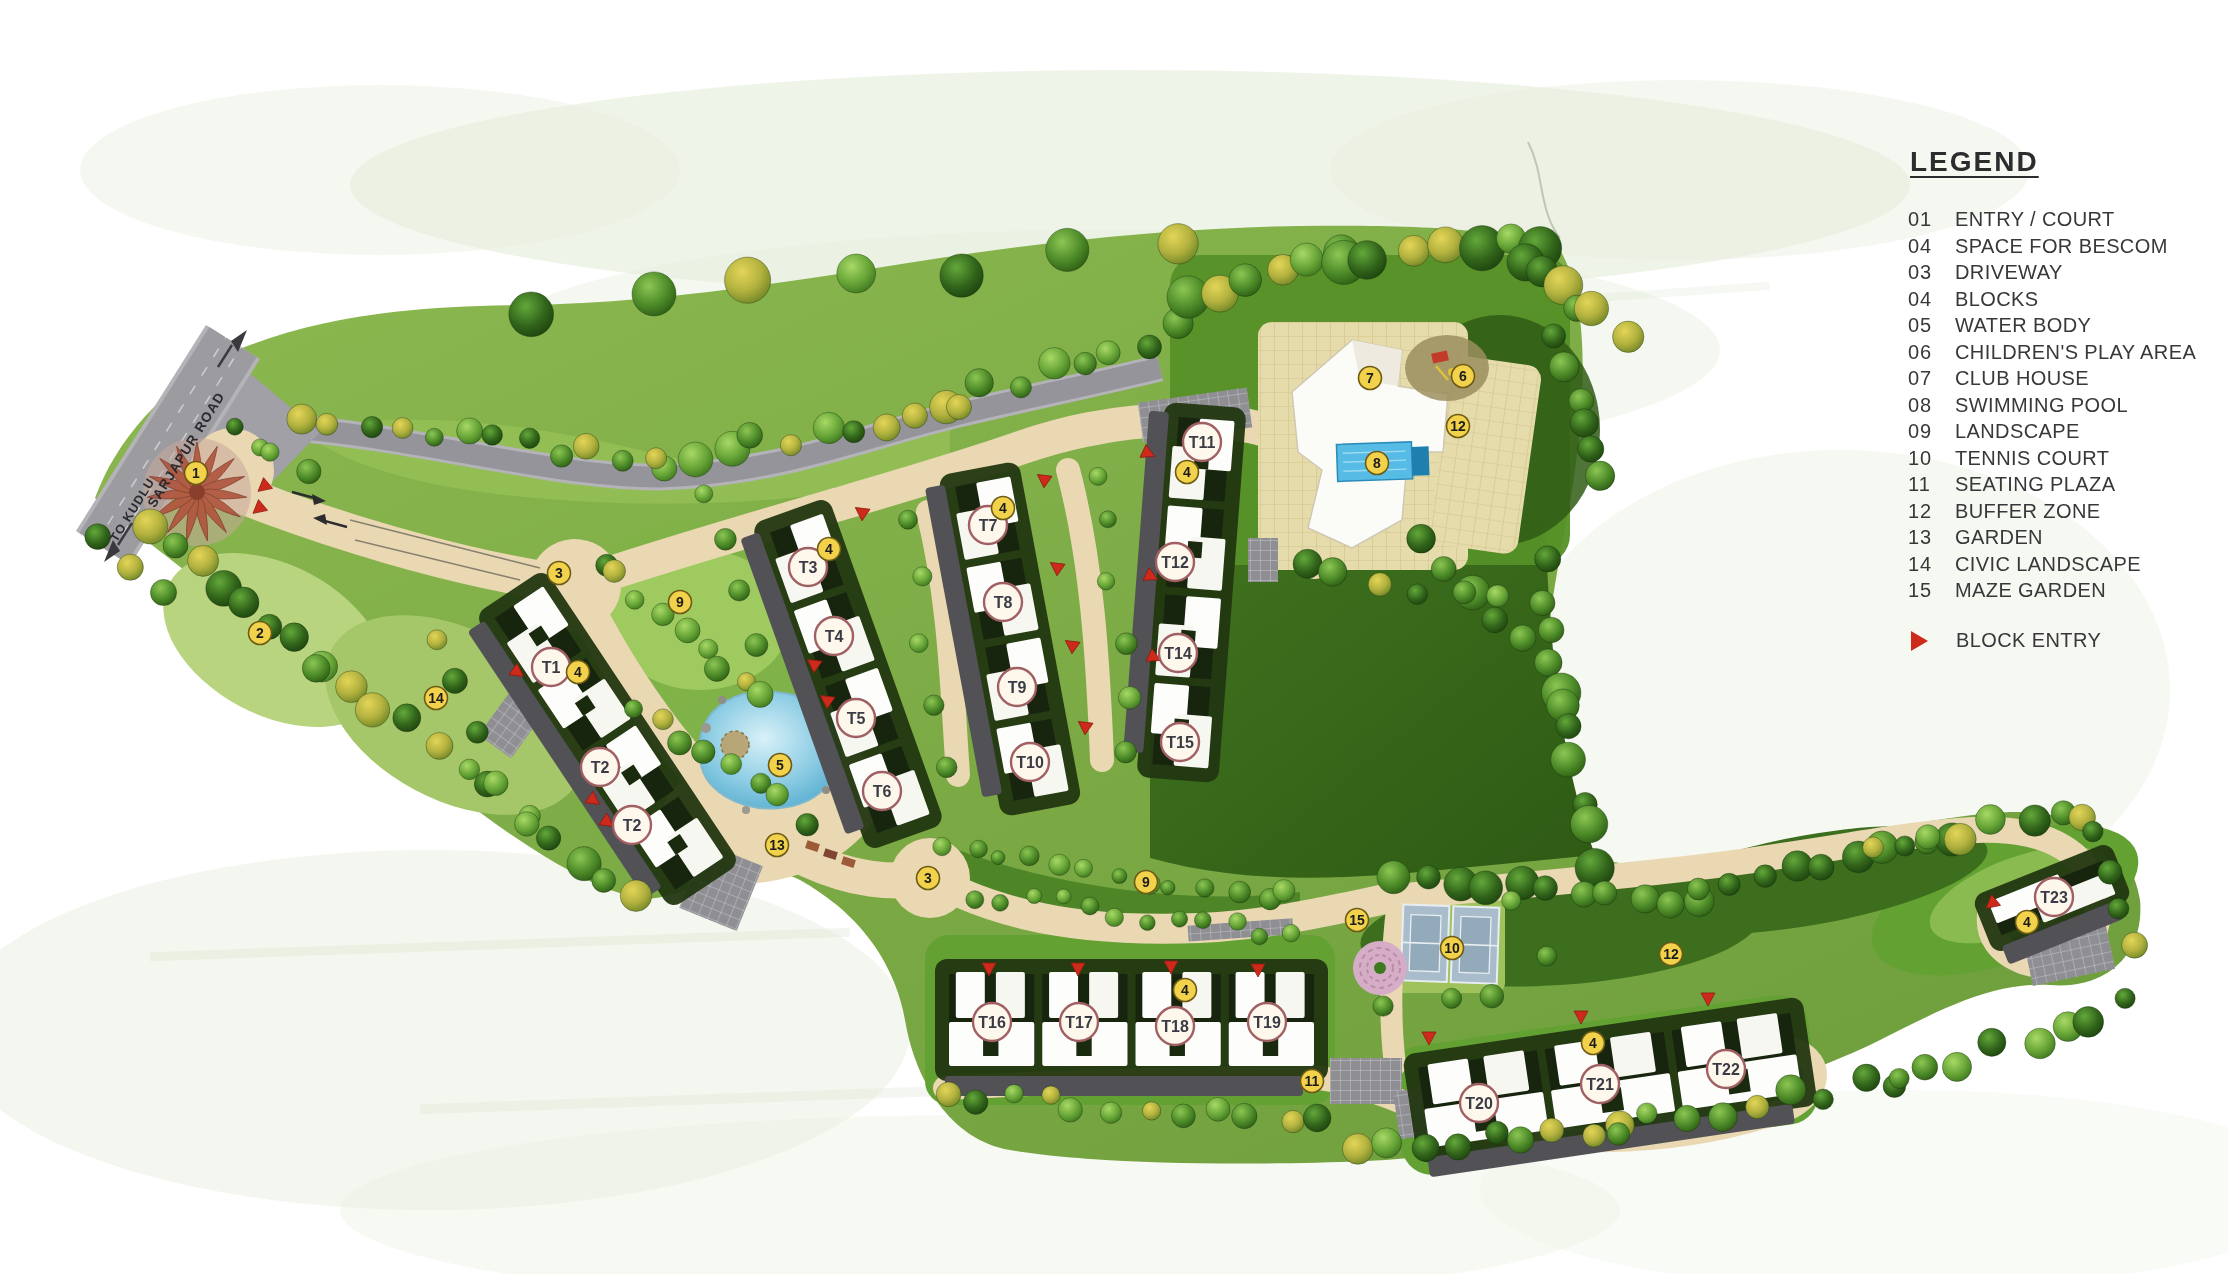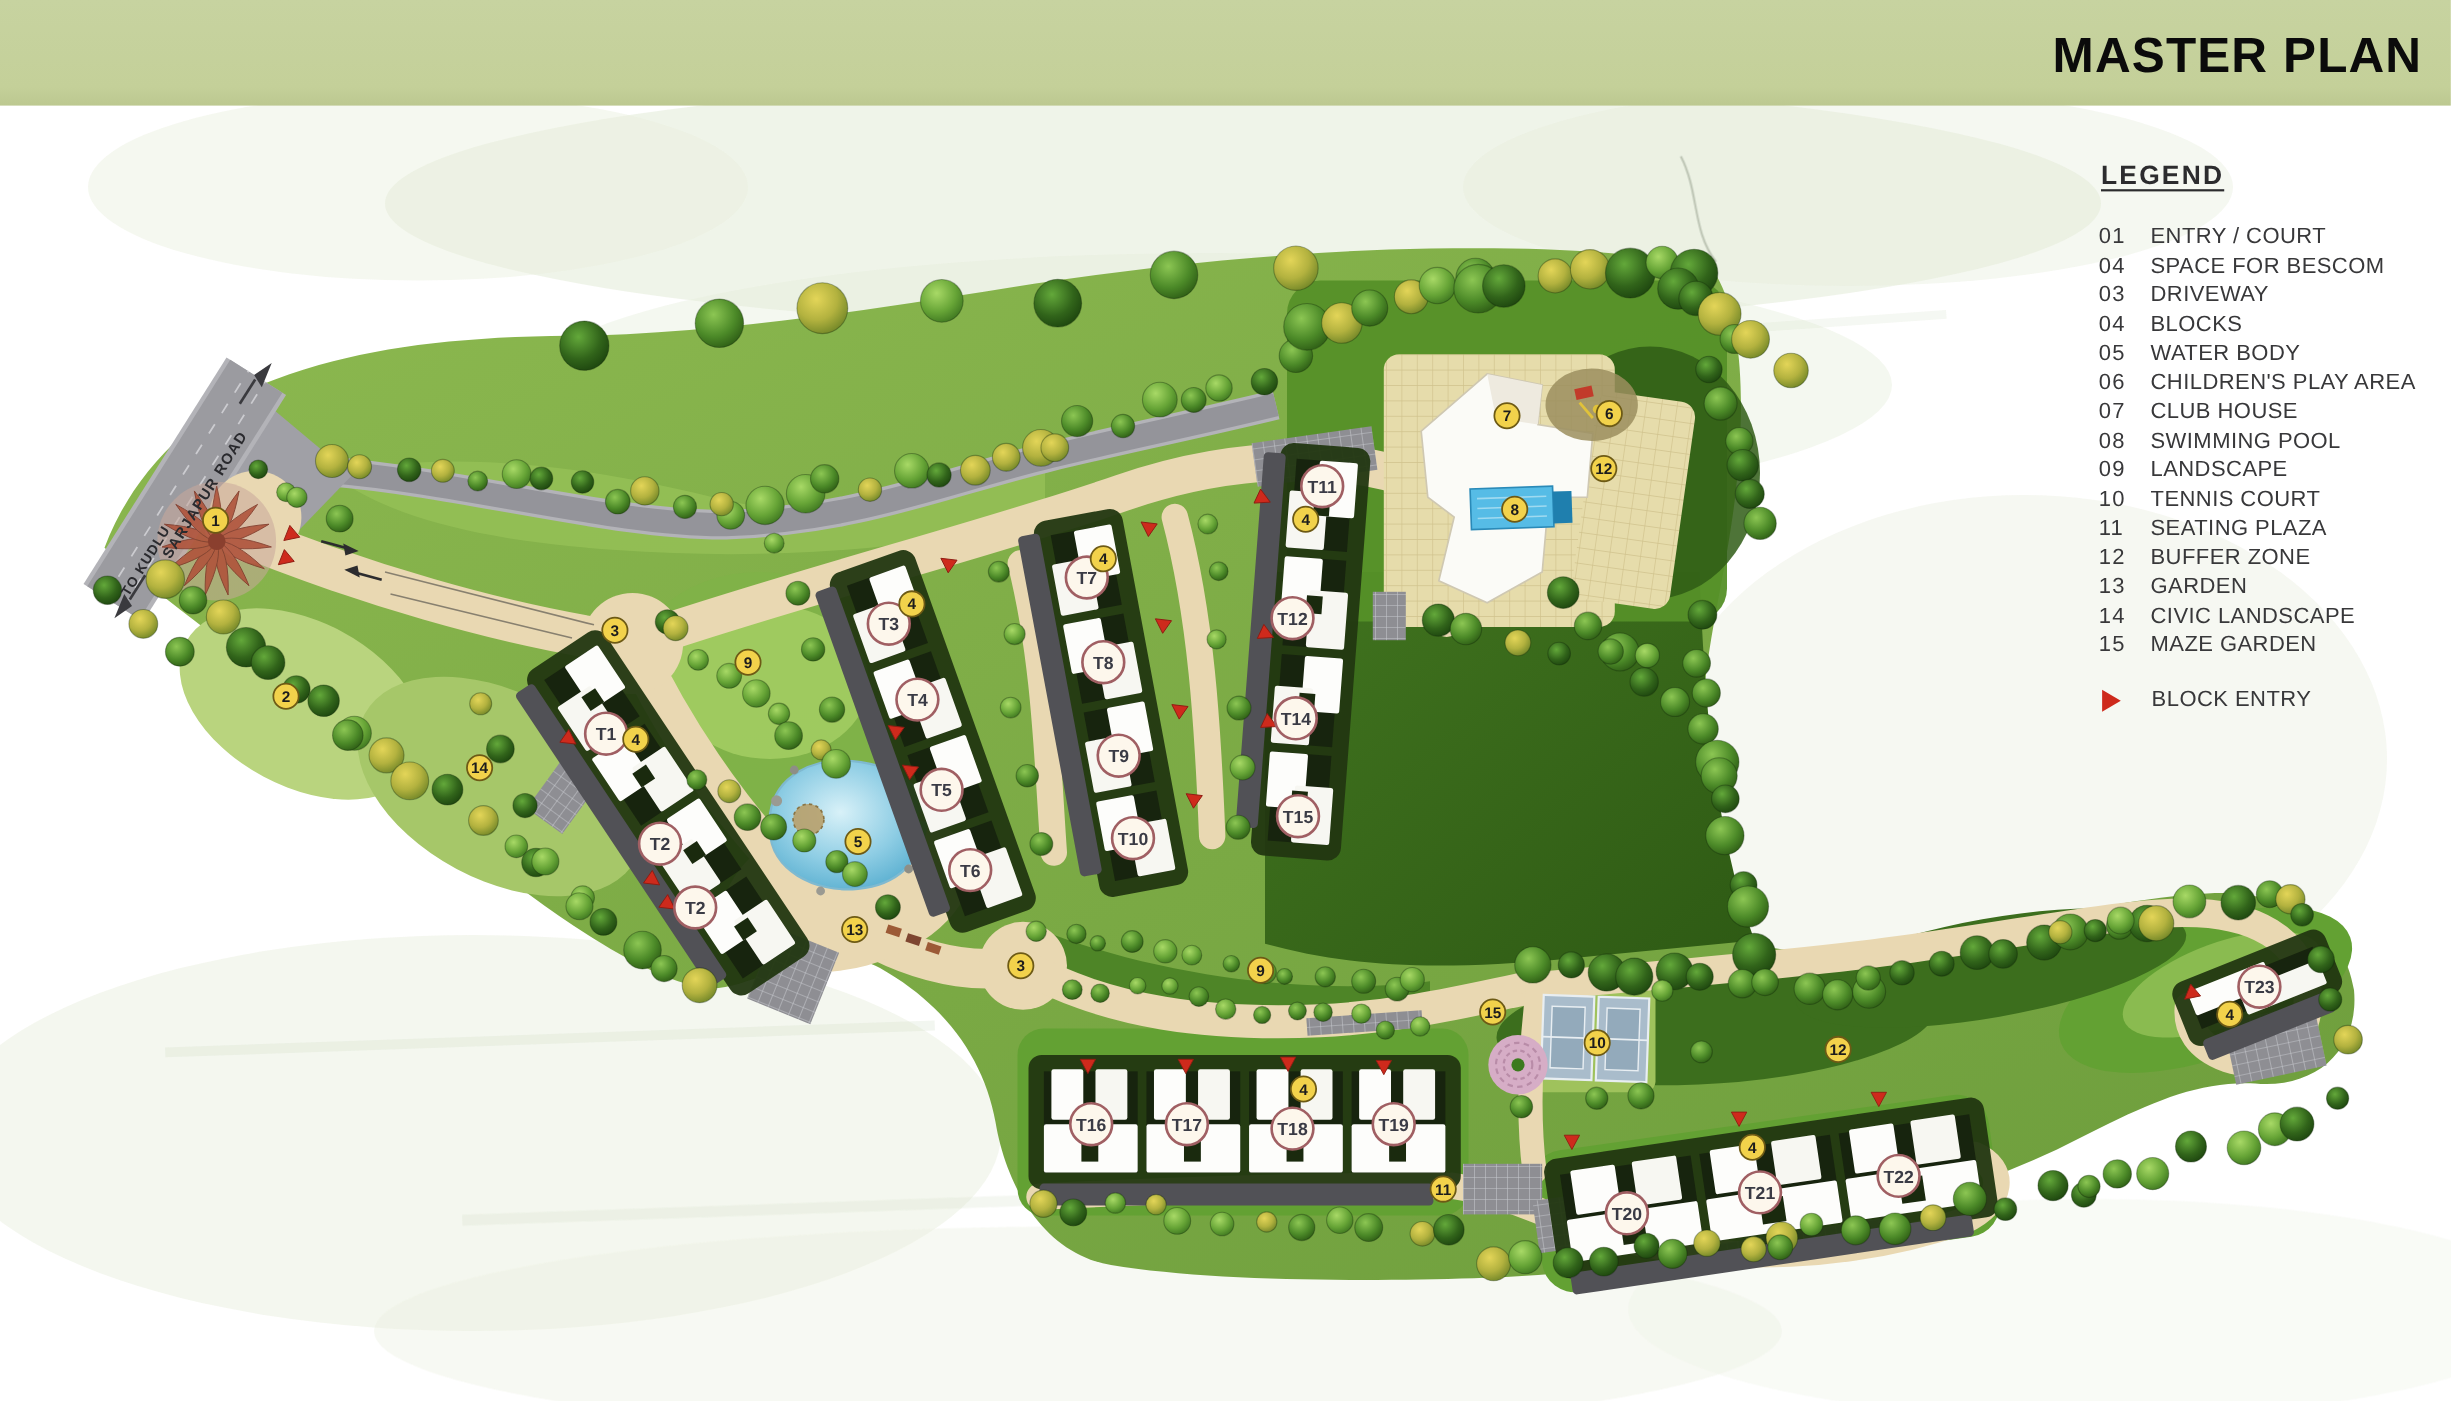--- a/index.html
+++ b/index.html
@@ -3,21 +3,21 @@
 <meta charset="utf-8">
 <style>
   html,body{margin:0;padding:0;width:2228px;height:1274px;background:#ffffff;
     font-family:"Liberation Sans", sans-serif; overflow:hidden;}
   .canvas{position:relative;width:2228px;height:1274px;background:#ffffff;}
   .band{position:absolute;left:0;top:0;width:2228px;height:96px;
     background:linear-gradient(180deg,#c7d3a0 0%,#c4d099 82%,#bcc890 100%);}
   .title{position:absolute;right:26px;top:0;height:96px;line-height:100px;
     font-size:45px;font-weight:700;letter-spacing:1px;color:#0b0b0b;}
   .legend{position:absolute;left:1908px;top:146px;width:315px;color:#38383a;}
-  .legend-title{font-size:24px;font-weight:700;letter-spacing:2px;color:#2c2c2e;
+  .legend-title{font-size:28px;font-weight:700;letter-spacing:2px;color:#2c2c2e;
     text-decoration:underline;text-underline-offset:5px;margin:0 0 30px 2px;}
   .legend-row{display:flex;align-items:baseline;height:26.5px;font-size:20px;}
   .legend-num{width:47px;flex:0 0 47px;letter-spacing:1px;}
   .legend-lab{letter-spacing:.4px;white-space:nowrap;}
   .legend-entry{display:flex;align-items:center;margin-top:21px;height:28px;}
   .tri{width:0;height:0;border-left:17px solid #ce2a1c;border-top:10px solid transparent;
     border-bottom:10px solid transparent;margin-left:3px;}
   .legend-entry .legend-lab{margin-left:28px;font-size:20px;}
   svg{position:absolute;left:0;top:0;}
   svg text{user-select:none;}
@@ -885,23 +885,20 @@
         <g transform="translate(1357,920)">
           <circle r="11.5" fill="#f2d24b" stroke="#6d5a15" stroke-width="1.6"></circle>
           <text y="5" text-anchor="middle" font-size="14" font-weight="bold" fill="#1c1c1c">15</text>
         </g>
       </g>
 
     <text x="0" y="0" transform="translate(190,452) rotate(-58)" text-anchor="middle" font-size="13.5" font-weight="bold" letter-spacing="1.2" fill="#2a2a2e">SARJAPUR ROAD</text>
     <text x="0" y="0" transform="translate(136,512) rotate(-58)" text-anchor="middle" font-size="12.5" font-weight="bold" letter-spacing="1" fill="#2a2a2e">TO KUDLU</text>
   </svg>
 
-  <div class="band">
-    <div class="title">MASTER PLAN</div>
-  </div>
 
   <div class="legend">
     <div class="legend-title">LEGEND</div>
     <div id="legend-items">
         <div class="legend-row">
           <span class="legend-num">01</span>
           <span class="legend-lab">ENTRY / COURT</span>
         </div>
         <div class="legend-row">
           <span class="legend-num">04</span>

